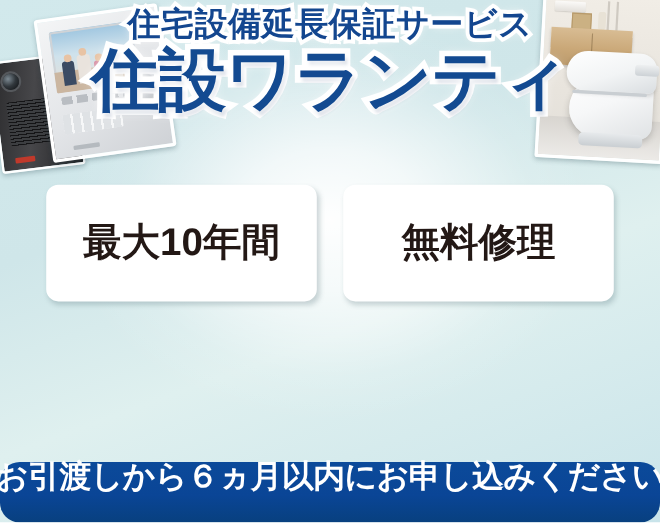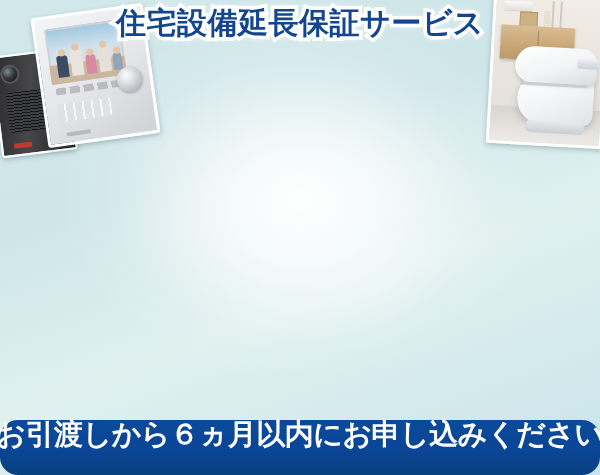--- a/index.html
+++ b/index.html
@@ -213,22 +213,29 @@
     <span class="cabinet"></span>
     <span class="bowl"></span>
     <span class="lid"></span>
     <span class="lidline"></span>
     <span class="tankpanel"></span>
     <span class="base"></span>
   </div>
 
   <div id="headline-block">
     <span id="subtitle">住宅設備延長保証サービス</span>
+    <span id="title">住設ワランティ</span>
   </div>
 
   <div id="features">
+    <div class="feature-box">
+      <span class="feature-label">最大10年間</span>
+    </div>
+    <div class="feature-box">
+      <span class="feature-label">無料修理</span>
+    </div>
   </div>
 
   <div id="footer-bar">
     <span id="footer-text">お引渡しから６ヵ月以内にお申し込みください</span>
   </div>
 
 </div>
 
 </body></html>

